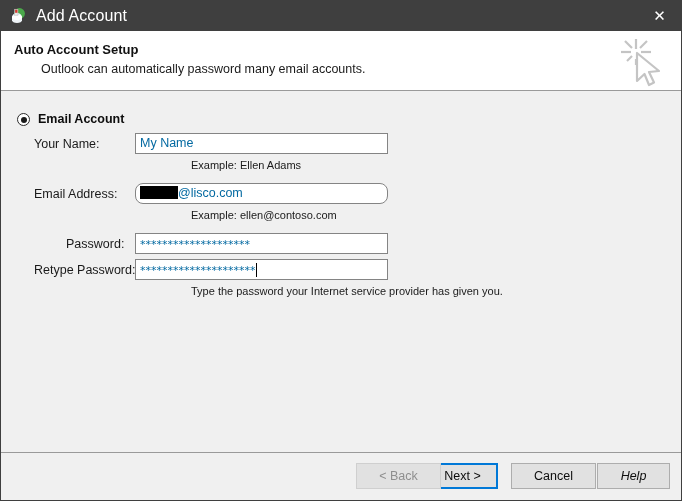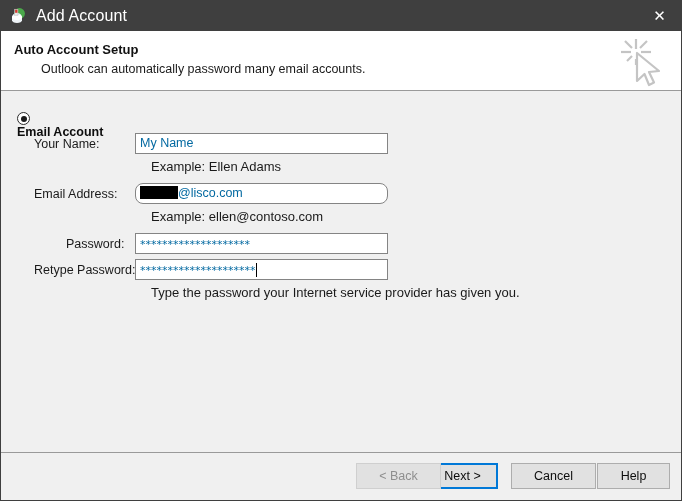--- a/index.html
+++ b/index.html
@@ -101,22 +101,21 @@
     width: 682px;
     height: 362px;
     background: #f0f0f0;
     border-bottom: 1px solid #9a9a9a;
     box-sizing: border-box;
   }
 
   .radio-row {
     position: absolute;
     display: flex;
-    align-items: flex-start;
-    flex-direction: column;
+    align-items: flex-end;
   }
   .radio {
     width: 13px;
     height: 13px;
     border-radius: 50%;
     border: 1px solid #2b2b2b;
     background: #ffffff;
     box-sizing: border-box;
     position: relative;
     flex: none;
@@ -179,23 +178,24 @@
     display: inline-block;
     width: 1px;
     height: 14px;
     background: #000000;
     vertical-align: -3px;
     margin-left: 0px;
   }
 
   .hint {
     position: absolute;
-    font-size: 13px;
+    font-size: 11px;
     color: #1a1a1a;
     white-space: nowrap;
+    margin-left: 40px;
   }
 
   
   .footer {
     position: absolute;
     left: 0; top: 453px;
     width: 682px;
     height: 48px;
     background: #f0f0f0;
   }
@@ -299,17 +299,17 @@
     <div class="text-input pw-input" style="left:135px; top:168px; width:253px;"><span>*********************</span><span class="caret"></span></div>
     <div class="hint" style="left:151px; top:194px;">Type the password your Internet service provider has given you.</div>
 
 
   </div>
 
   <div class="footer">
     <div class="btn default" style="left:427px; width:71px; top:10px;">Next &gt;</div>
     <div class="btn disabled" style="left:356px; width:85px;">&lt; Back</div>
     <div class="btn" style="left:511px; width:85px;">Cancel</div>
-    <div class="btn" style="left:597px; width:73px;">Help</div>
+    <div class="btn" style="left:597px; width:73px;font-style:italic;">Help</div>
   </div>
 
   <div class="win-border"></div>
 </div>
 
 </body></html>

